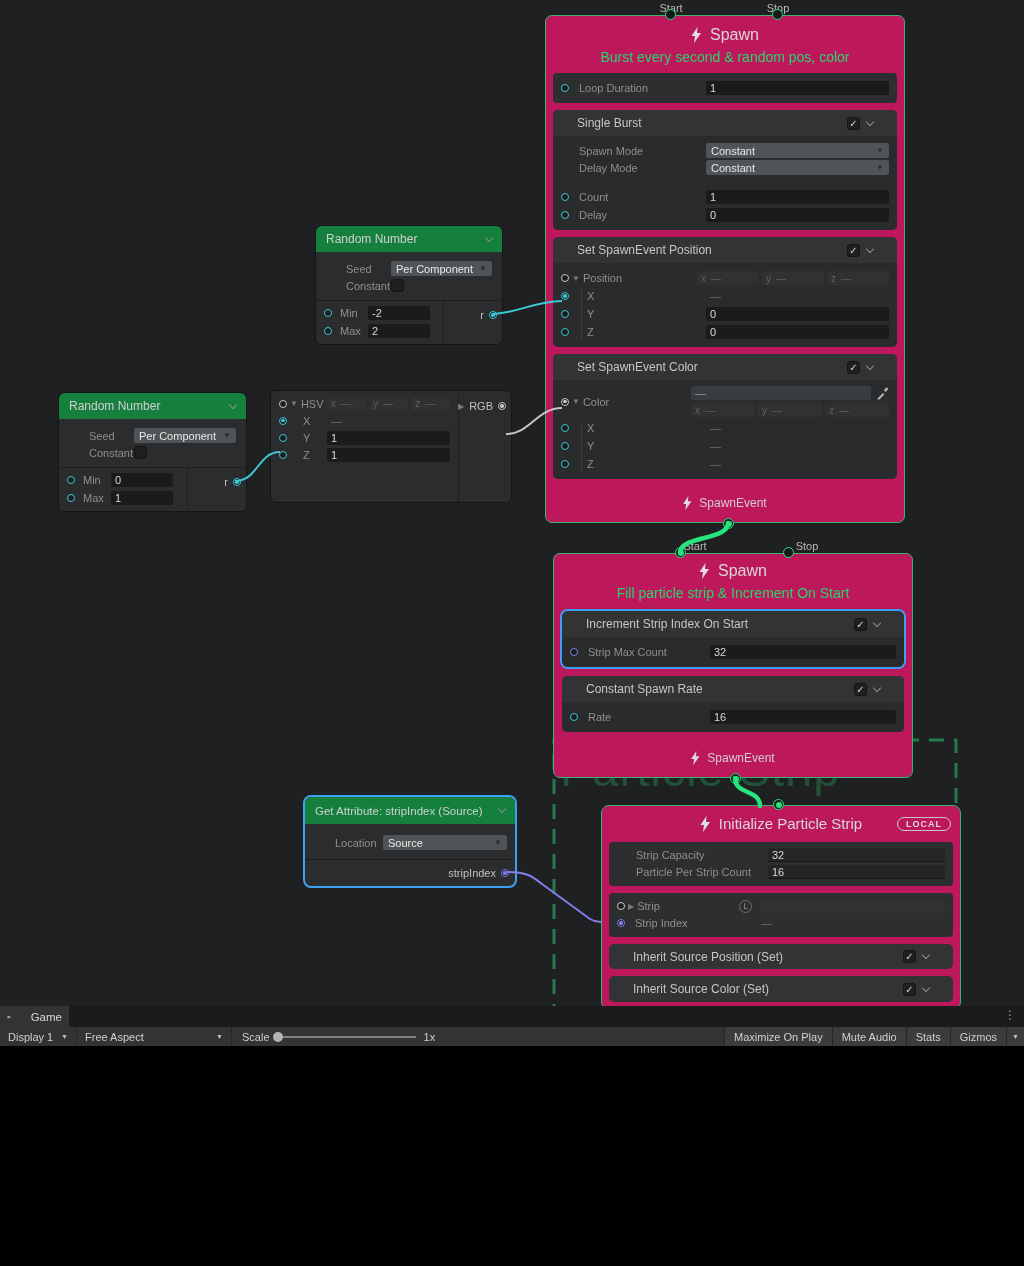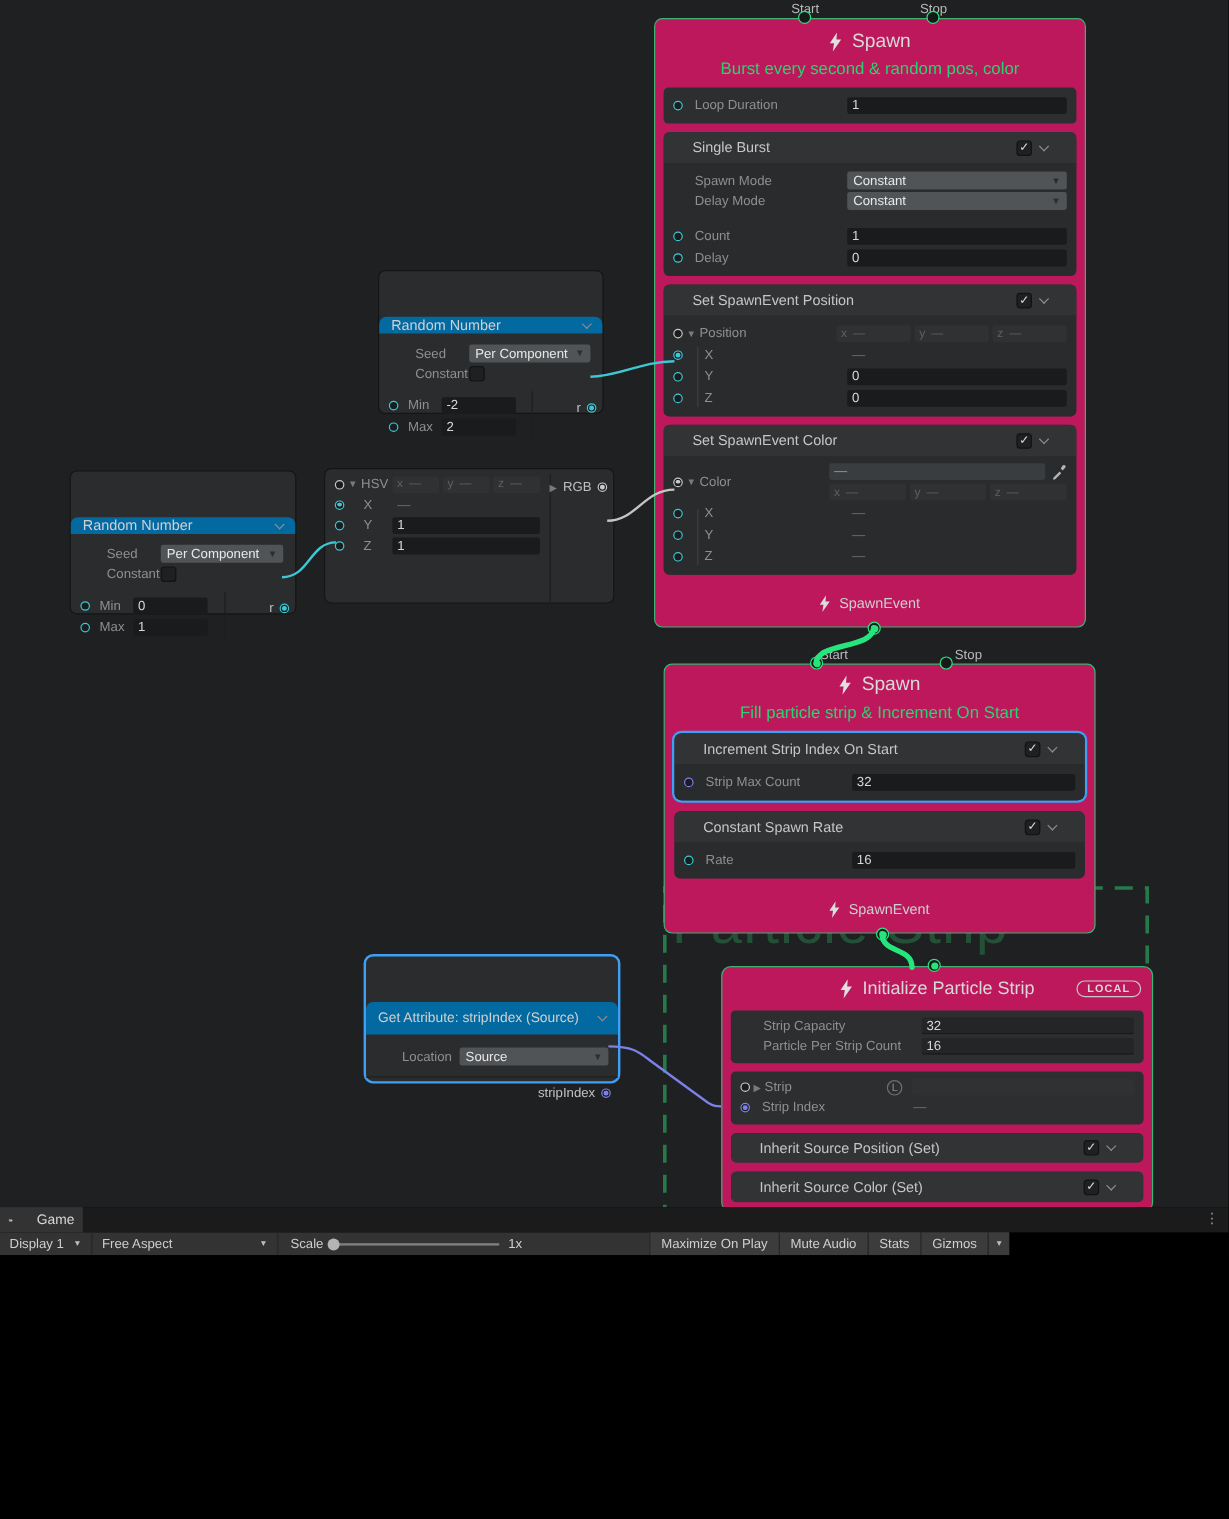--- a/index.html
+++ b/index.html
@@ -44,37 +44,37 @@
   .p-cyan{color:var(--cyan,#3ec7d4);} .p-indigo{color:var(--indigo,#7d80e8);} .p-white{color:#c9c9c9;} 
   .tri{font-size:8px;color:#7a7a7a;margin:0 3px;}
   .ghost{display:flex;gap:3px;flex:1;}
   .gcell{flex:1;background:#2f3133;border-radius:2px;height:14px;font-size:10px;color:#606060;display:flex;align-items:center;padding:0 4px;gap:5px;}
   .dd{background:#515456;border-radius:2px;height:15px;display:flex;align-items:center;font-size:11px;color:#e8e8e8;padding:0 5px;flex:1;}
   .dd .dd-arrow{margin-left:auto;font-size:8px;color:#2c2e30;}
   .flow-out{display:flex;align-items:center;justify-content:center;gap:7px;height:26px;margin-top:auto;margin-bottom:6px;}
   .flow-out .t{font-size:12px;color:#cfcfcf;}
   .treeline{position:absolute;left:28px;width:1px;background:#3d3f41;}
   .swatch{flex:1;background:#3a3d3f;border-radius:2px;height:14px;font-size:11px;color:#9a9a9a;line-height:14px;padding:0 4px;}
-  .op-h{height:27px;display:flex;align-items:center;padding:0 10px;background:#0369a1;border-radius:6px 6px 0 0;font-size:12px;color:#d0d0d0;margin-top:38px;}
+  .op-h{height:27px;display:flex;align-items:center;padding:0 10px;background:#15803d;border-radius:6px 6px 0 0;font-size:12px;color:#d0d0d0;}
   .op-h .chev{margin-left:auto;}
   .divider{height:1px;background:#1e1f21;}
   .op-split{display:flex;flex:1;}
   .op-left{flex:1;border-right:1px solid #1e1f21;padding:3px 0 4px;}
   .op-right{width:58px;position:relative;}
   .out-row{position:absolute;display:flex;align-items:center;gap:5px;}
   .out-lbl{font-size:11px;color:#c0c0c0;}
   .badge{position:absolute;right:9px;top:11px;border:1px solid #c9c9c9;border-radius:9px;padding:1px 8px;font-size:9px;font-weight:bold;letter-spacing:1px;color:#dcdcdc;}
   .lcircle{width:13px;height:13px;border-radius:50%;border:1px solid #6f6f6f;color:#8a8a8a;font-size:9px;display:flex;align-items:center;justify-content:center;flex:none;}
   svg.wire-layer{position:absolute;left:0;top:0;z-index:9;pointer-events:none;}
 
   
   .tabbar{position:absolute;left:0;top:1006px;width:1024px;height:21px;background:#1b1b1b;z-index:20;display:flex;align-items:stretch;}
   .tab{width:69px;background:#333;display:flex;align-items:center;gap:20px;padding:0 7px;font-size:11.5px;color:#d8d8d8;}
   .kebab{margin-left:auto;color:#999;font-size:12px;padding:2px 8px;}
-  .toolbar{position:absolute;left:0;top:1027px;width:841px;height:19px;background:#333;z-index:20;display:flex;align-items:center;font-size:11px;color:#cfcfcf;}
+  .toolbar{position:absolute;left:0;top:1027px;width:1024px;height:19px;background:#333;z-index:20;display:flex;align-items:center;font-size:11px;color:#cfcfcf;}
   .tb-seg{display:flex;align-items:center;height:100%;padding:0 8px;border-right:1px solid #262626;gap:6px;}
   .tb-arrow{font-size:7px;color:#bdbdbd;}
   .scale-wrap{display:flex;align-items:center;gap:8px;padding:0 10px;flex:1;}
   .slider-track{width:138px;height:2px;background:#7f7f7f;position:relative;}
   .slider-knob{position:absolute;left:-5px;top:-4px;width:10px;height:10px;border-radius:50%;background:#b4b4b4;}
   .tb-right{display:flex;align-items:stretch;height:100%;margin-left:auto;}
   .tb-btn{display:flex;align-items:center;padding:0 9px;background:#3c3c3c;border-left:1px solid #262626;}
   .gameview{position:absolute;left:0;top:1046px;width:1024px;height:220px;background:#000;z-index:20;}
 </style>
 </head>
@@ -441,21 +441,21 @@
 
       <div class="flow-out">
         <svg class="bolt" width="9" height="14" viewBox="0 0 10 16">
             <path d="M6 0 L0 9 H3.5 L2.5 16 L9.5 6 H5.5 Z" fill="#dcdcdc"></path>
           </svg>
         <span class="t">SpawnEvent</span>
       </div>
       <span class="fport con" style="left:176px;bottom:-7px;"></span>
     </div>
 
-    <div class="node op sel" style="left:303px;top:795px;width:214px;height:108px;border-radius:8px;">
+    <div class="node op sel" style="left:303px;top:795px;width:214px;height:93px;border-radius:8px;">
       <div class="op-h" style="font-size:11.5px;border-radius:6px 6px 0 0;">
         <span>Get Attribute: stripIndex (Source)</span>
           <span class="chev"></span>
       </div>
       <div style="padding:10px 0 8px;">
         <div class="row sm">
           <span class="lbl" style="margin-left:22px;width:48px;">Location</span>
           <span class="dd">
               <span>Source</span>
               <span class="dd-arrow">▼</span>

